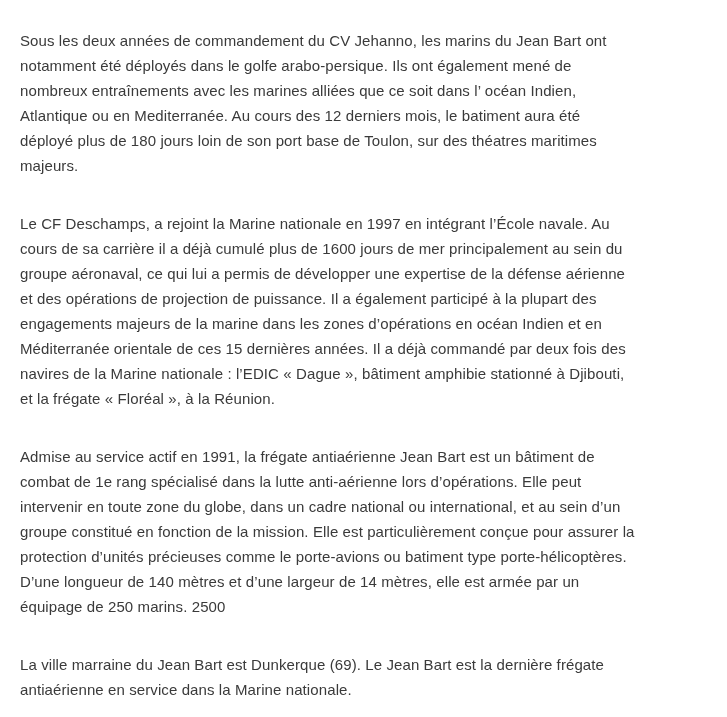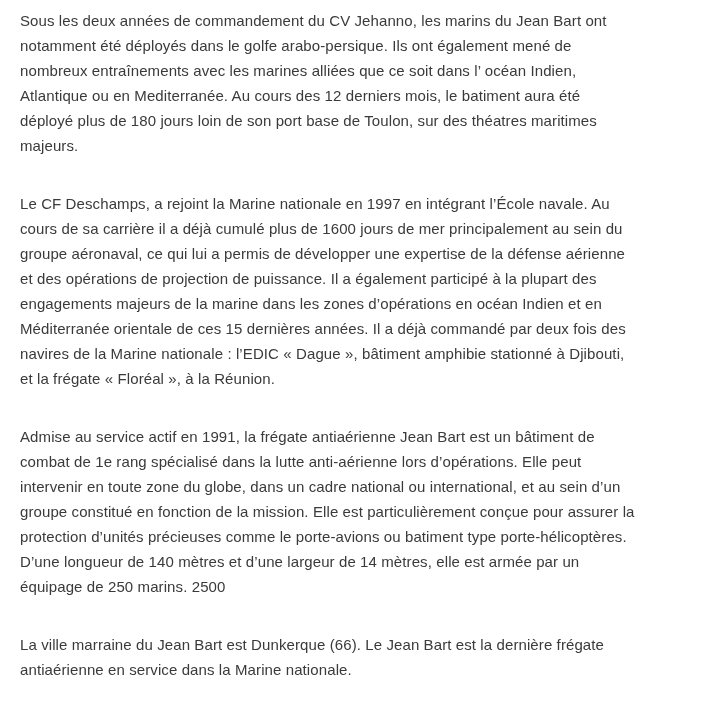--- a/index.html
+++ b/index.html
@@ -6,21 +6,21 @@
     margin: 0;
     padding: 0;
     width: 727px;
     height: 717px;
     background: #ffffff;
     overflow: hidden;
   }
   .doc {
     box-sizing: border-box;
     width: 727px;
-    padding: 8px 0 0 20px;
+    padding: 28px 0 0 20px;
     font-family: "Liberation Sans", "DejaVu Sans", sans-serif;
   }
   .para {
     margin: 0 0 33px 0;
     max-width: 705px;
     font-size: 15px;
     line-height: 25px;
     letter-spacing: 0.1px;
     color: var(--text-color, #3a3a3a);
     white-space: pre-line;      
@@ -45,15 +45,15 @@
 Méditerranée orientale de ces 15 dernières années. Il a déjà commandé par deux fois des
 navires de la Marine nationale : l’EDIC « Dague », bâtiment amphibie stationné à Djibouti,
 et la frégate « Floréal », à la Réunion.</p>
   <p class="para">Admise au service actif en 1991, la frégate antiaérienne Jean Bart est un bâtiment de
 combat de 1e rang spécialisé dans la lutte anti-aérienne lors d’opérations. Elle peut
 intervenir en toute zone du globe, dans un cadre national ou international, et au sein d’un
 groupe constitué en fonction de la mission. Elle est particulièrement conçue pour assurer la
 protection d’unités précieuses comme le porte-avions ou batiment type porte-hélicoptères.
 D’une longueur de 140 mètres et d’une largeur de 14 mètres, elle est armée par un
 équipage de 250 marins. 2500</p>
-  <p class="para">La ville marraine du Jean Bart est Dunkerque (66). Le Jean Bart est la dernière frégate
+  <p class="para">La ville marraine du Jean Bart est Dunkerque (69). Le Jean Bart est la dernière frégate
 antiaérienne en service dans la Marine nationale.</p>
 </main>
 
 </body></html>

